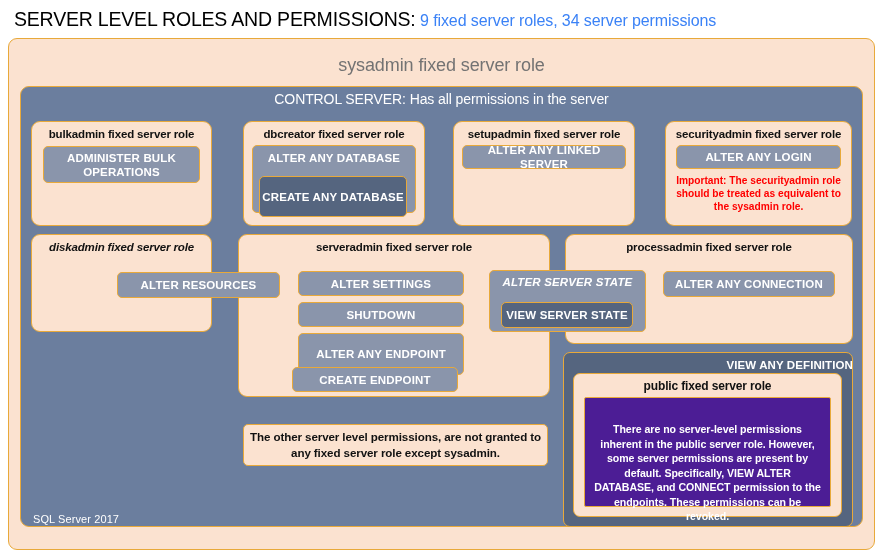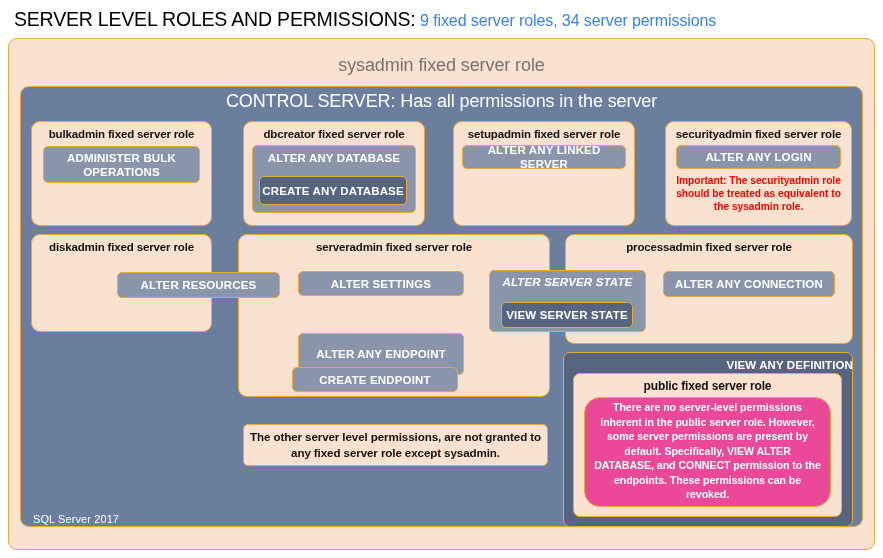--- a/index.html
+++ b/index.html
@@ -101,21 +101,21 @@
     font-weight: bold;
     font-size: 10.2px;
     line-height: 13px;
   }
 
   .hdr-control {
     position: absolute;
     left: 0; right: 0;
     text-align: center;
     color: #ffffff;
-    font-size: 18px;
+    font-size: 14px;
     letter-spacing: -0.1px;
   }
 
   .hdr-sysadmin {
     position: absolute;
     left: 0; right: 0;
     text-align: center;
     color: #737373;
     font-size: 18px;
     letter-spacing: -0.1px;
@@ -142,29 +142,29 @@
     font-weight: bold;
     font-size: 11.6px;
     line-height: 16px;
     padding: 0 6px;
     letter-spacing: -0.1px;
   }
 
   .publicText {
     position: absolute;
     box-sizing: border-box;
-    border-radius: 16px;
+    border-radius: 2px;
     border: 1.5px solid #e8a93a;
-    background: #ec4899;
+    background: #4c1d95;
     color: #ffffff;
     font-weight: bold;
     font-size: 10.6px;
     line-height: 14.5px;
     text-align: center;
-    padding: 2px 8px;
+    padding: 24px 8px;
     letter-spacing: -0.05px;
   }
 </style>
 </head>
 <body>
 
 <div id="stage">
 
   <div class="title">
     <span class="t-main">SERVER LEVEL ROLES AND PERMISSIONS:</span>
@@ -179,43 +179,44 @@
 
   <div class="box peach" style="left:31px; top:121px; width:181px; height:105px;"></div>
   <div class="roleLabel" style="left:31px; top:128px; width:181px;">bulkadmin  fixed server role</div>
   <div class="permbox grayperm" style="left:43px; top:146px; width:157px; height:37px;">ADMINISTER  BULK OPERATIONS</div>
 
   <div class="box peach" style="left:243px; top:121px; width:182px; height:105px;"></div>
   <div class="roleLabel" style="left:243px; top:128px; width:182px;">dbcreator fixed server role</div>
   <div class="permbox grayperm" style="left:252px; top:145px; width:164px; height:68px; align-items:flex-start; padding-top:5px;">
     <span>ALTER ANY DATABASE</span>
   </div>
-  <div class="permbox bluedark" style="left:259px; top:176px; width:148px; height:29px;">CREATE  ANY DATABASE</div>
+  <div class="permbox bluedark" style="left:259px; top:176px; width:148px; height:41px;">CREATE  ANY DATABASE</div>
 
   <div class="box peach" style="left:453px; top:121px; width:182px; height:105px;"></div>
   <div class="roleLabel" style="left:453px; top:128px; width:182px;">setupadmin fixed server role</div>
   <div class="permbox grayperm" style="left:462px; top:145px; width:164px; height:24px;">ALTER ANY LINKED SERVER</div>
 
   <div class="box peach" style="left:665px; top:121px; width:187px; height:105px;"></div>
   <div class="roleLabel" style="left:665px; top:128px; width:187px;">securityadmin  fixed server role</div>
   <div class="permbox grayperm" style="left:676px; top:145px; width:165px; height:24px;">ALTER ANY LOGIN</div>
   <div class="note-red" style="left:668px; top:174px; width:181px;">Important:  The securityadmin role should  be treated  as equivalent to the  sysadmin role.</div>
 
   <div class="box peach" style="left:31px; top:234px; width:181px; height:98px;"></div>
-  <div class="roleLabel" style="left:31px; top:241px; width:181px;">diskadmin  fixed server role</div>
+  <div class="roleLabel" style="left:31px; top:241px; width:181px;font-style:italic;">diskadmin  fixed server role</div>
 
   <div class="box peach" style="left:238px; top:234px; width:312px; height:163px;"></div>
   <div class="roleLabel" style="left:238px; top:241px; width:312px;">serveradmin fixed server role</div>
 
   <div class="box peach" style="left:565px; top:234px; width:288px; height:110px;"></div>
   <div class="roleLabel" style="left:565px; top:241px; width:288px;">processadmin  fixed server role</div>
 
   <div class="permbox grayperm" style="left:117px; top:272px; width:163px; height:26px;">ALTER RESOURCES</div>
 
   <div class="permbox grayperm" style="left:298px; top:271px; width:166px; height:25px;">ALTER SETTINGS</div>
+  <div class="permbox grayperm" style="left:298px; top:302px; width:166px; height:25px;">SHUTDOWN</div>
   <div class="permbox grayperm" style="left:298px; top:333px; width:166px; height:42px;">ALTER ANY ENDPOINT</div>
   <div class="permbox grayperm" style="left:292px; top:367px; width:166px; height:25px;">CREATE  ENDPOINT</div>
 
   <div class="permbox grayperm" style="left:489px; top:270px; width:157px; height:62px; align-items:flex-start; padding-top:4px;font-style:italic;">
     <span>ALTER SERVER  STATE</span>
   </div>
   <div class="permbox bluedark" style="left:501px; top:302px; width:132px; height:26px;">VIEW SERVER  STATE</div>
 
   <div class="permbox grayperm" style="left:663px; top:271px; width:172px; height:26px;">ALTER ANY CONNECTION</div>
 

